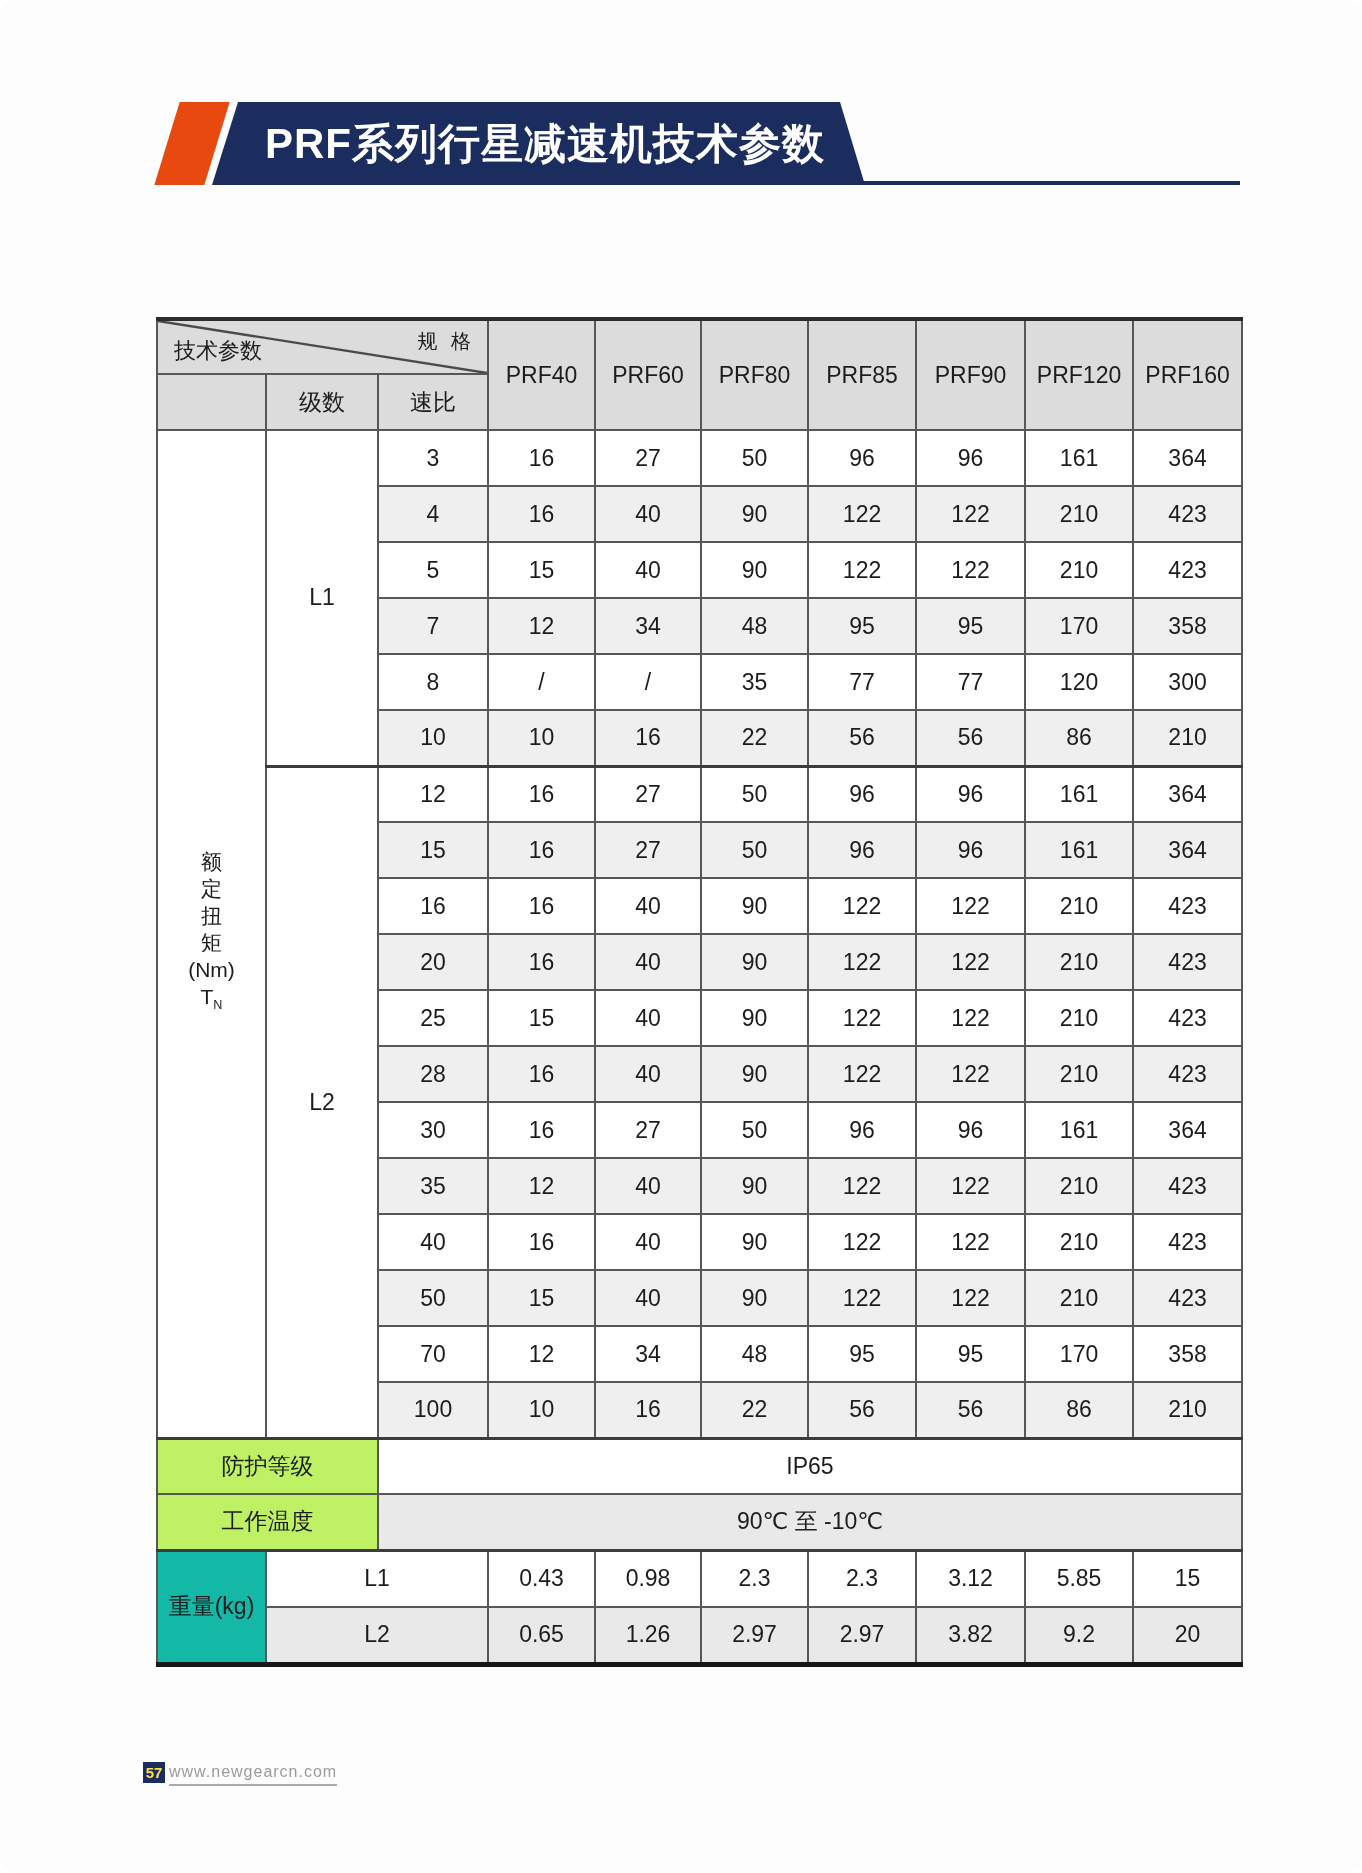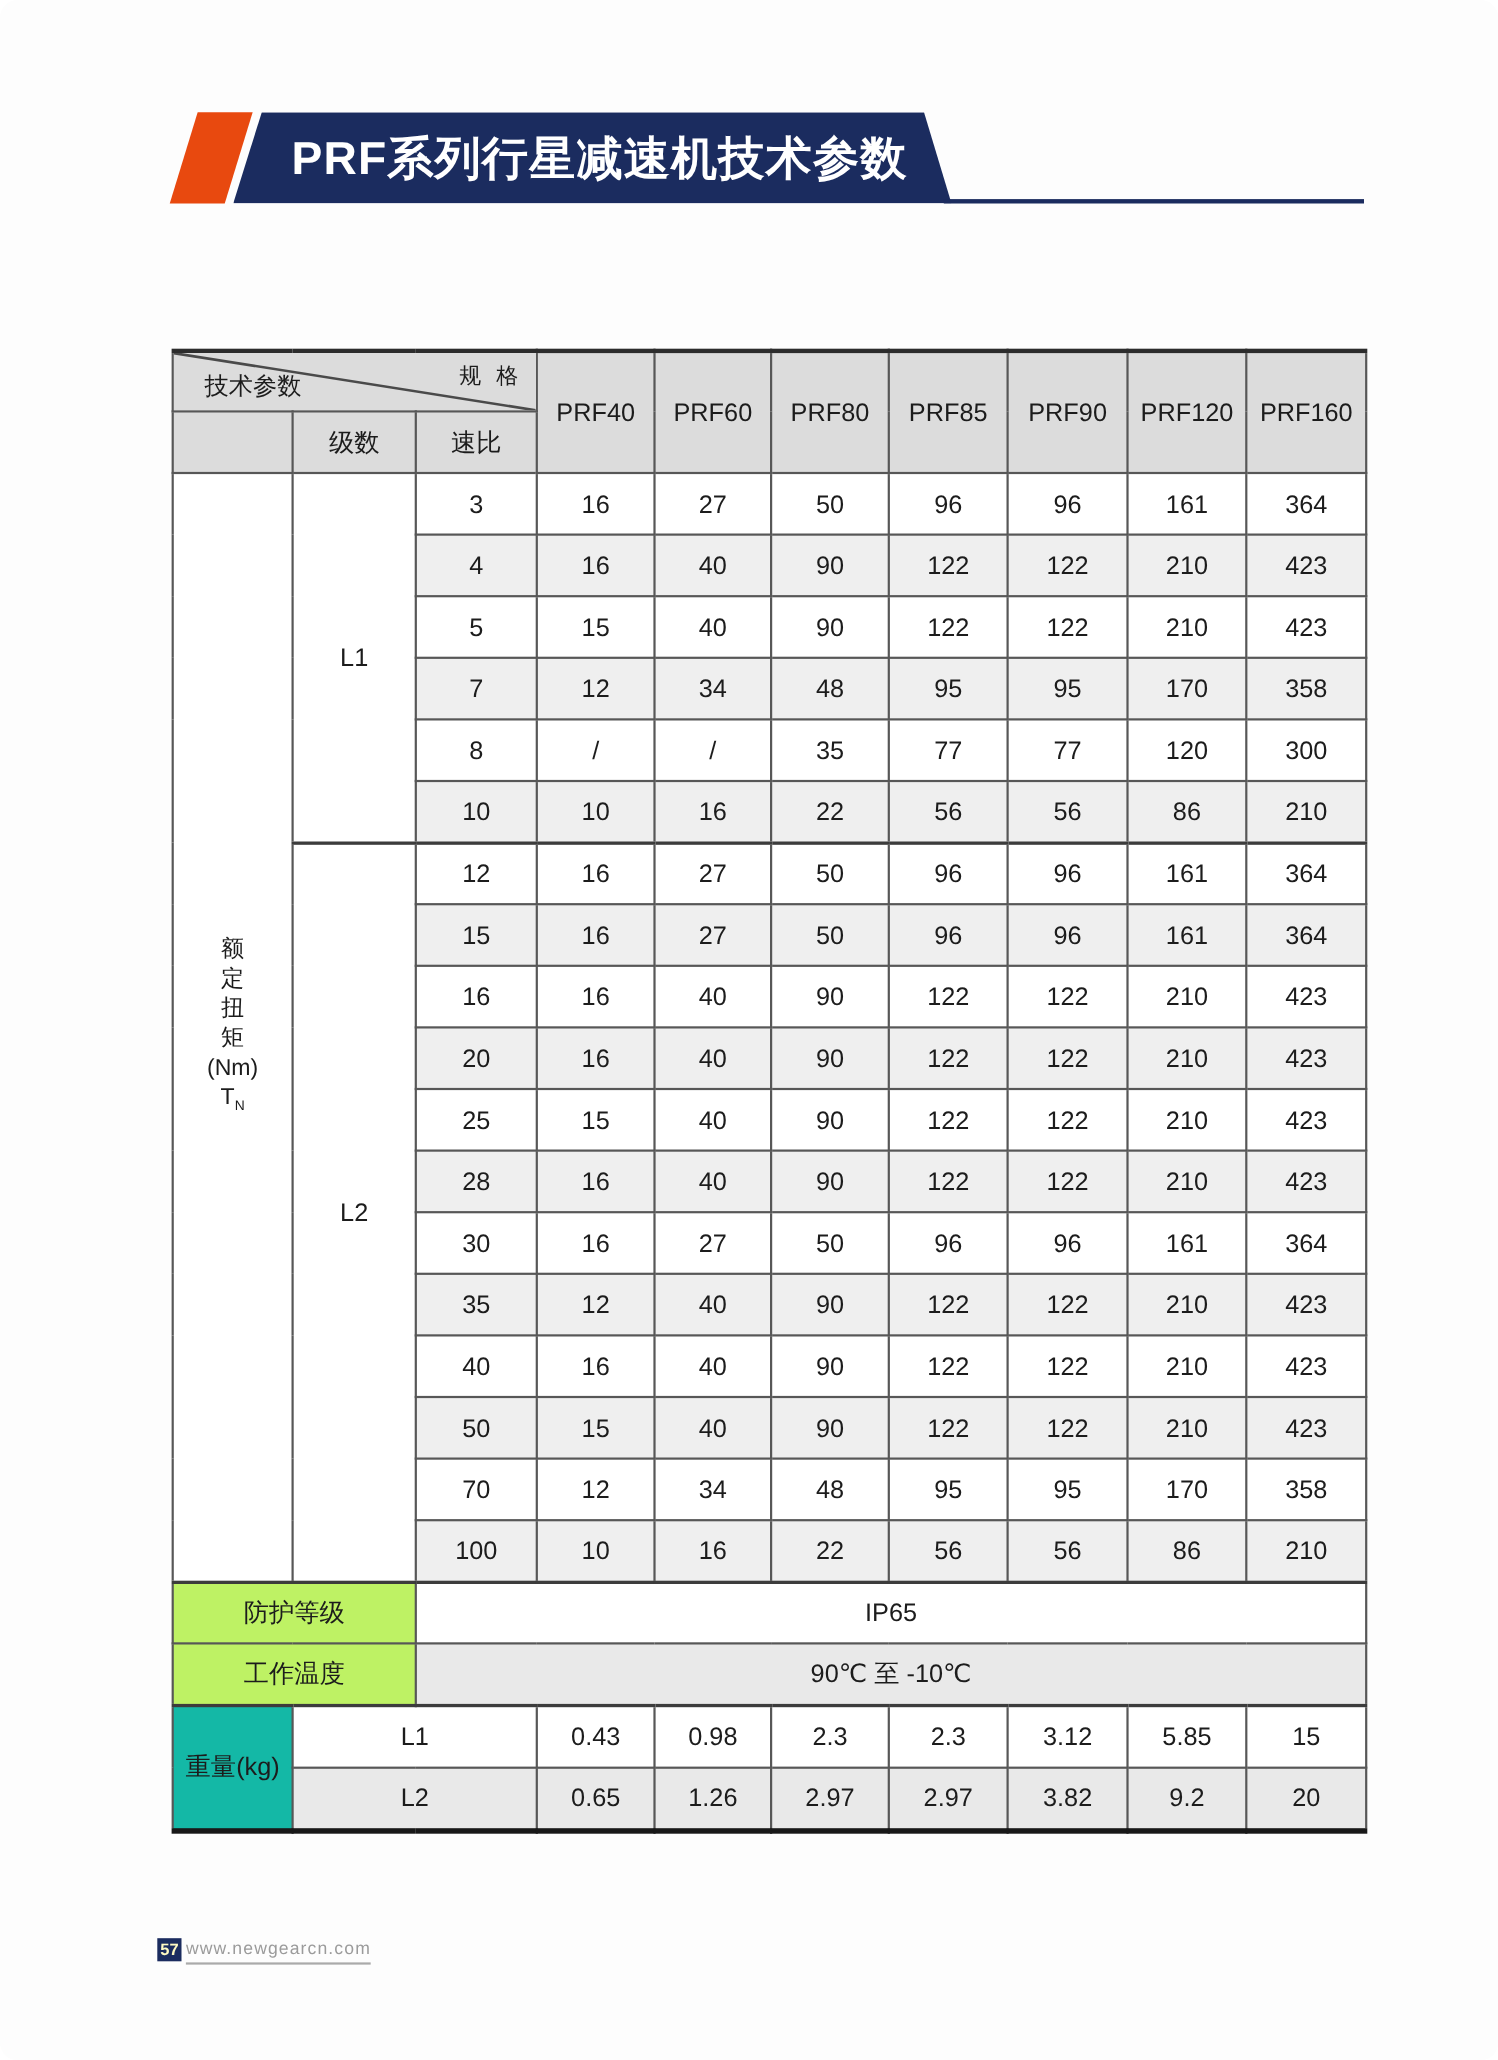--- a/index.html
+++ b/index.html
@@ -59,21 +59,21 @@
   tr.hdr1{height:55px;} tr.hdr2{height:56px;}
   tr.data-row{height:56px;} tr.info-row{height:56px;} tr.weight-row{height:57px;}
 
   .model-th{border-bottom:3px solid #3c3c3c;}
   .hdr-empty{border-bottom:3px solid #3c3c3c;}
   .hdr-sub{border-bottom:3px solid #3c3c3c;}
 
   .diag-cell{position:relative;background:#dcdcdc;}
   .diag-cell svg{position:absolute;left:0;top:0;width:100%;height:100%;}
   .diag-top{position:absolute;top:7px;right:12px;font-size:20px;letter-spacing:4px;}
-  .diag-bottom{position:absolute;bottom:7px;left:28px;font-size:22px;margin-top:44px;}
+  .diag-bottom{position:absolute;bottom:7px;left:16px;font-size:22px;margin-top:44px;}
 
   tr.even .ratio-cell,tr.even .value-cell{background:#ffffff;}
   tr.odd  .ratio-cell,tr.odd  .value-cell{background:#efefef;}
   .span-cell{background:#ffffff;}
   tr.sec-start td{border-top:3px solid #3c3c3c;}
 
   .torque-cell{font-size:21px;line-height:27px;}
   .torque-cell .tq-sym sub{font-size:60%;}
 
   tr.info-first td{border-top:3px solid #3c3c3c;}
@@ -82,21 +82,21 @@
   .info-value{background:#ffffff;}
   .shaded{background:#e9e9e9 !important;}
   .weight-label{background:#14b8a6;}
   .wstage{background:#ffffff;}
   tr.weight-row .value-cell{background:#ffffff;}
   tr.weight-row .value-cell.shaded{background:#e9e9e9 !important;}
 
   
   .page-badge{
     position:absolute;left:143px;top:1762px;width:22px;height:21px;
-    color:#fef9c3;font-size:15px;font-weight:bold;text-align:center;line-height:21px;
+    color:#fde047;font-size:15px;font-weight:bold;text-align:center;line-height:21px;
   }
   .site-link{
     position:absolute;left:169px;top:1763px;
     font-size:16px;color:#9b9b9b;letter-spacing:1px;
     border-bottom:2px solid #aaaaaa;padding-bottom:3px;
     text-decoration:none;white-space:nowrap;
   }
 </style>
 </head>
 <body>

